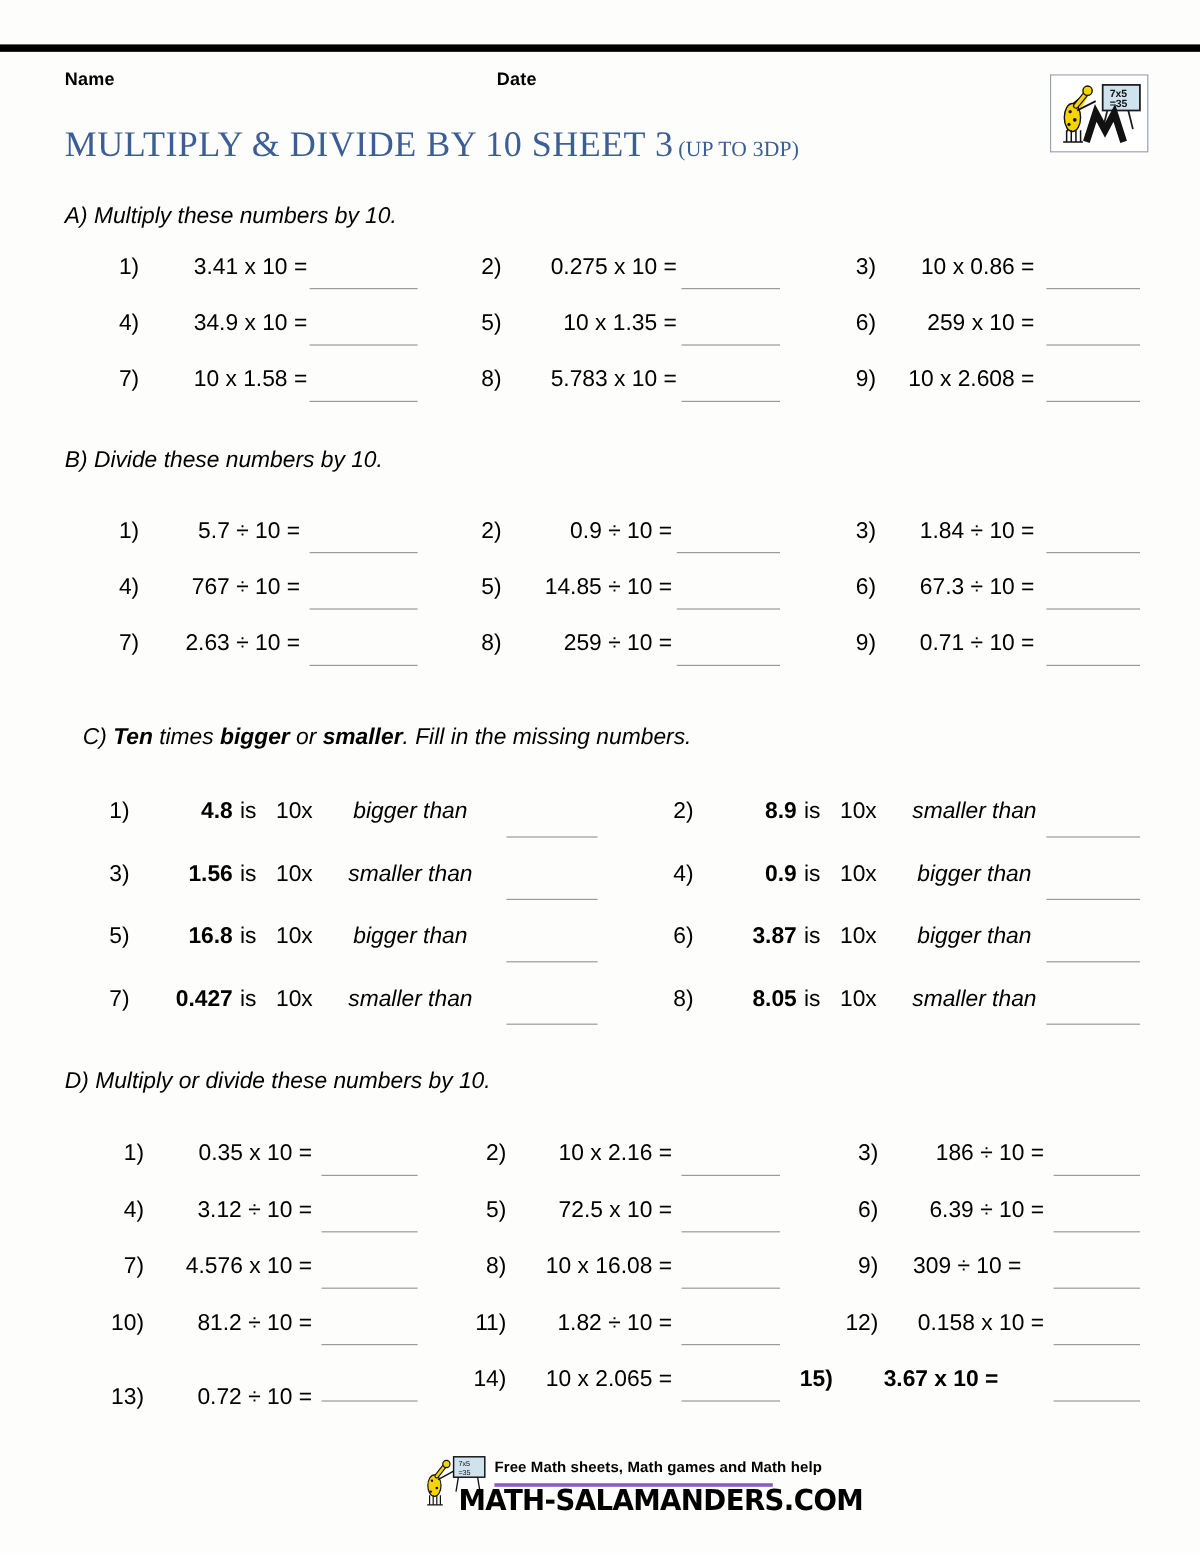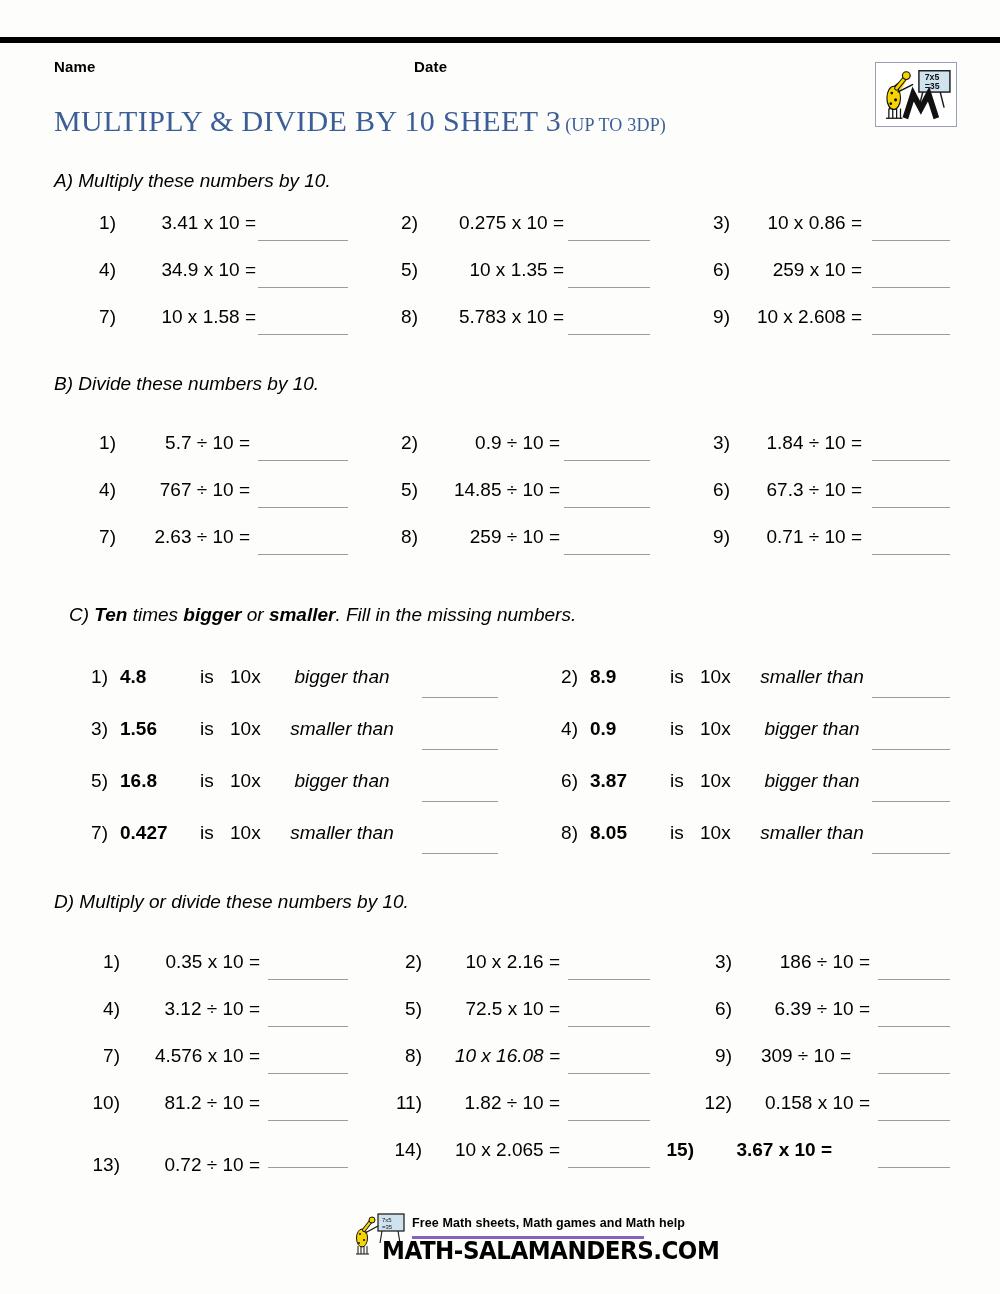--- a/index.html
+++ b/index.html
@@ -136,21 +136,21 @@
     right: 100%;
     padding-right: 12px;
     top: 0;
     text-align: right;
   }
   .crow .cval {
     position: absolute;
     left: 0;
     top: 0;
     width: 74px;
-    text-align: left;
+    text-align: right;
     font-weight: bold;
   }
   .crow .cis {
     position: absolute;
     left: 80px;
     top: 0;
   }
   .crow .cten {
     position: absolute;
     left: 110px;
@@ -481,21 +481,21 @@
   <div class="ansline" style="left:878px; top:1026px; width:72px;"></div>
 
   <div class="prob" style="left:130px; top:1045px; width:130px;">
     <span class="num">7)</span>
     <span class="expr" style="width:130px;">4.576 x 10 =</span>
   </div>
   <div class="ansline" style="left:268px; top:1073px; width:80px;"></div>
 
   <div class="prob" style="left:432px; top:1045px; width:128px;">
     <span class="num">8)</span>
-    <span class="expr" style="width:128px;font-style:italic;">10 x 16.08 =</span>
+    <span class="expr" style="width:128px;">10 x 16.08 =</span>
   </div>
   <div class="ansline" style="left:568px; top:1073px; width:82px;"></div>
 
   <div class="prob" style="left:742px; top:1045px; width:128px;">
     <span class="num">9)</span>
     <span class="expr" style="width:128px;text-align:center;">309 ÷ 10 =</span>
   </div>
   <div class="ansline" style="left:878px; top:1073px; width:72px;"></div>
 
   <div class="prob" style="left:130px; top:1092px; width:130px;">

